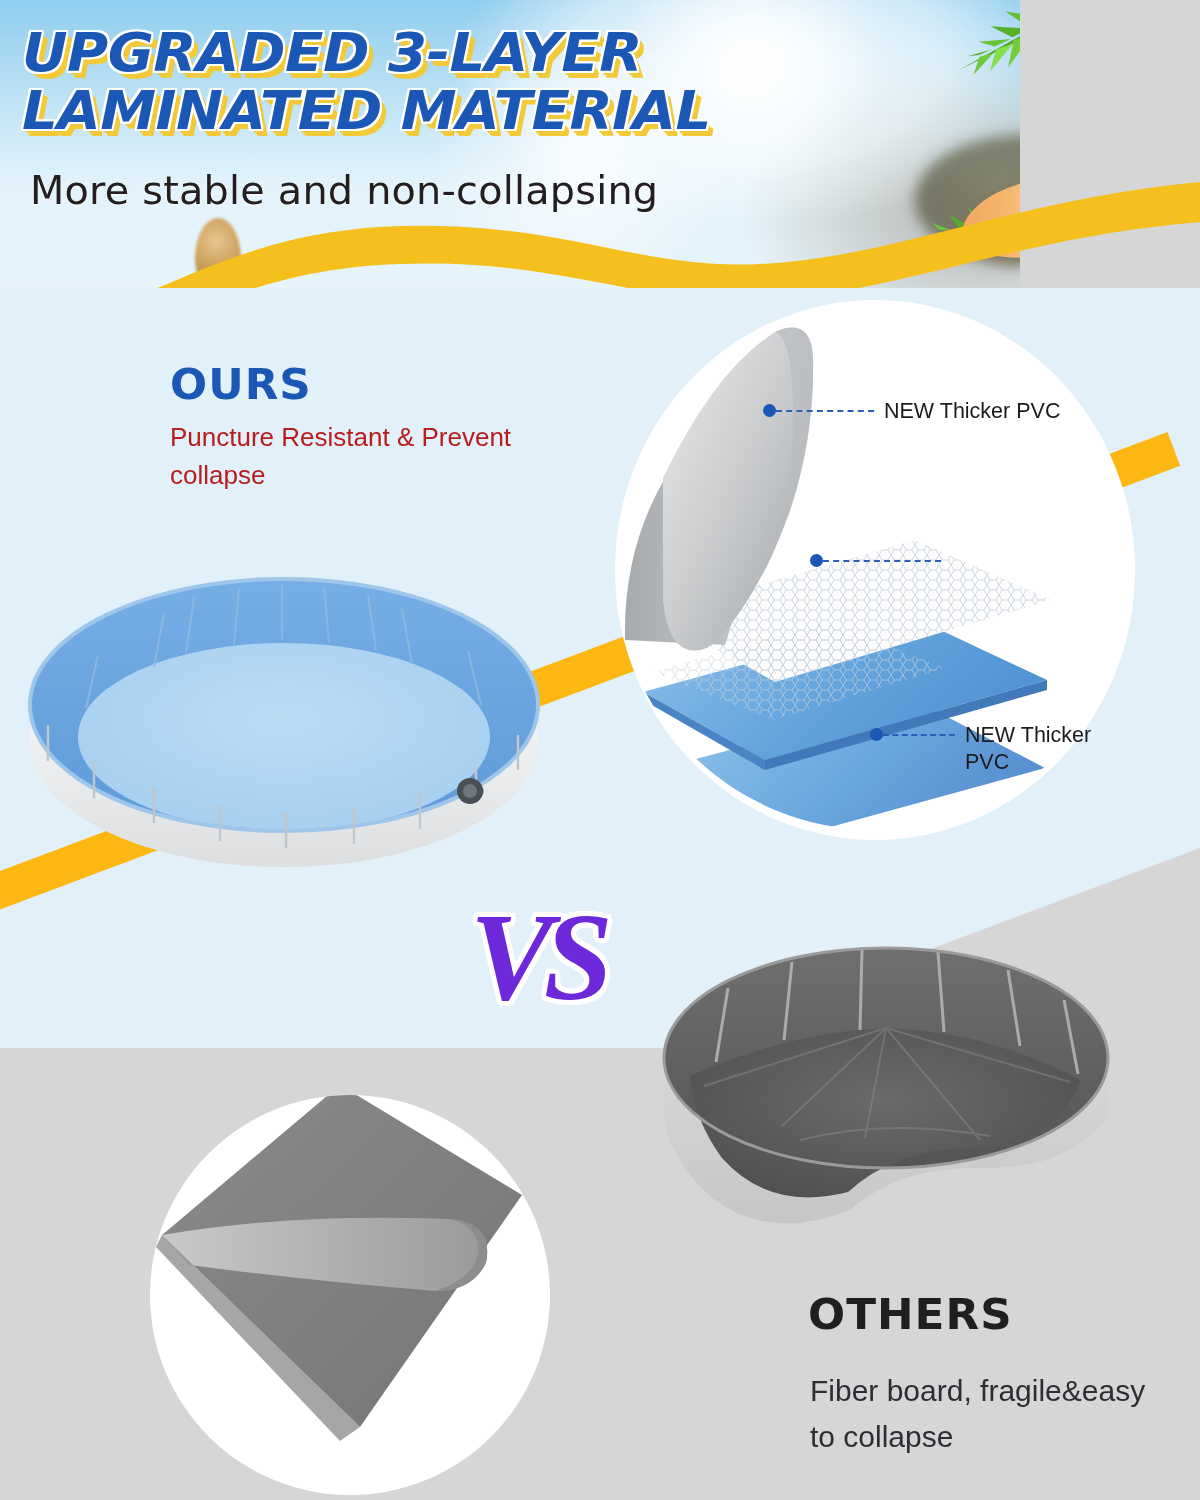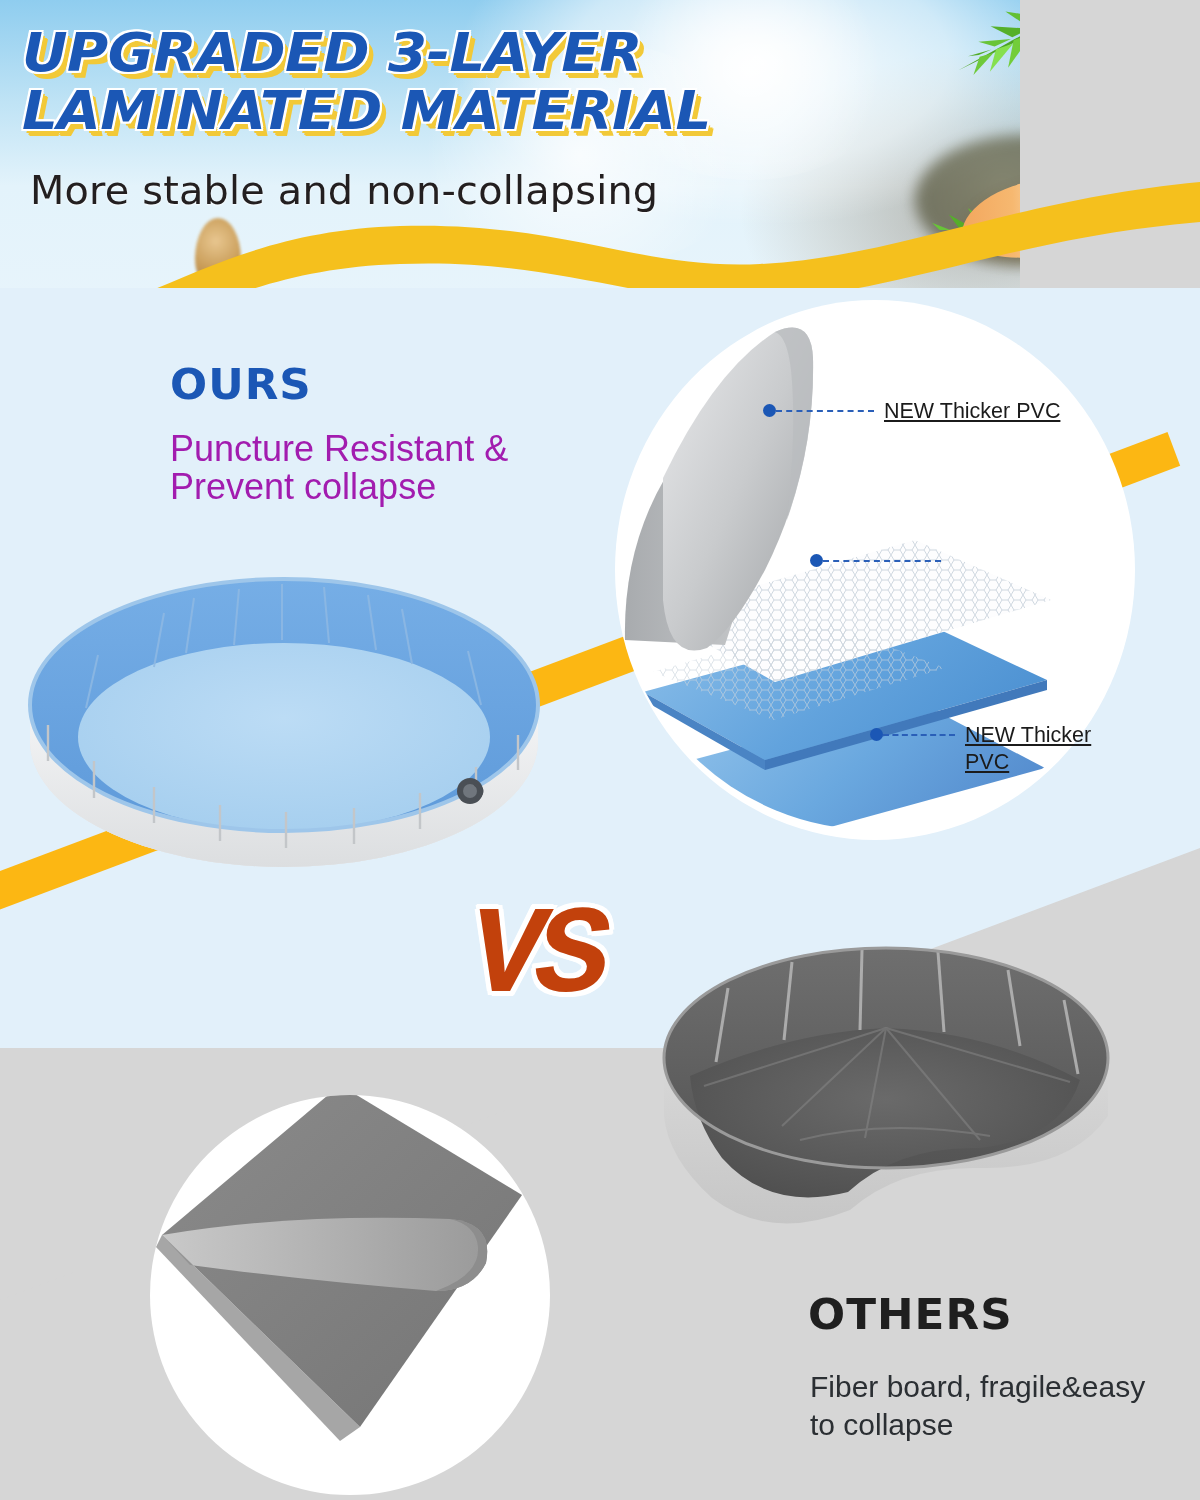--- a/index.html
+++ b/index.html
@@ -70,50 +70,50 @@
   .ours-bg{position:absolute;left:0;top:288px;width:1200px;height:760px;background:#e2f0fa;
     clip-path:polygon(0 0,1200px 0,1200px 560px,0 1010px);}
   .gray-bg{position:absolute;left:0;top:288px;width:1200px;height:1212px;background:#d6d6d6;
     clip-path:polygon(0 1012px,1200px 562px,1200px 1212px,0 1212px);}
   .diag-band{position:absolute;left:-40px;top:886px;width:1290px;height:36px;background:#fcb713;
     transform:rotate(-20.6deg);transform-origin:left top;}
 
   .ours-title{position:absolute;left:170px;top:360px;
     font-family:"DejaVu Sans", sans-serif;font-weight:bold;font-size:42px;letter-spacing:1px;
     color:#1b57b5;text-transform:uppercase;transform:scaleX(1.04);transform-origin:left center;}
-  .ours-desc{position:absolute;left:170px;top:430px;width:360px;
-    font-size:36px;line-height:38px;color:#a21caf;}
+  .ours-desc{position:absolute;left:170px;top:418px;width:360px;
+    font-size:26px;line-height:38px;color:#b91c1c;}
 
   
   .pool-wrap{position:absolute;left:24px;top:565px;width:520px;height:330px;}
 
   
   .circ{position:absolute;left:615px;top:300px;width:520px;height:540px;border-radius:50%;
     background:#fff;box-shadow:0 0 0 0 rgba(0,0,0,0);overflow:hidden;}
   .layers{position:absolute;left:615px;top:300px;width:520px;height:540px;}
 
   .callout{position:absolute;display:flex;align-items:flex-start;}
   .c-dot{width:13px;height:13px;border-radius:50%;background:#1b57b5;flex:none;margin-top:6px;}
   .c-line{height:0;border-top:2px dashed #2a5fb8;flex:none;margin-top:12px;}
-  .c-txt{font-size:21.5px;line-height:27px;color:#1b1b1b;margin-left:10px;white-space:pre-line;text-decoration:underline;}
+  .c-txt{font-size:21.5px;line-height:27px;color:#1b1b1b;margin-left:10px;white-space:pre-line;}
 
   
   .gray-circ{position:absolute;left:150px;top:1095px;width:400px;height:400px;border-radius:50%;
     background:#fff;overflow:hidden;}
   .others-pool{position:absolute;left:650px;top:940px;width:470px;height:300px;}
   .others-title{position:absolute;left:808px;top:1290px;
     font-family:"DejaVu Sans", sans-serif;font-weight:bold;font-size:42px;letter-spacing:1px;
     color:#1f1f1f;text-transform:uppercase;transform:scaleX(1.04);transform-origin:left center;}
   .others-desc{position:absolute;left:810px;top:1368px;width:340px;
-    font-size:30px;line-height:38px;color:#2b2f33;}
+    font-size:30px;line-height:46px;color:#2b2f33;}
 
   
   .vs{position:absolute;left:470px;top:888px;width:210px;height:140px;
-    font-family:Liberation Mono, monospace;font-weight:bold;font-style:italic;
-    font-size:124px;line-height:140px;color:#c2410c;letter-spacing:-9px;
+    font-family:Liberation Serif, serif;font-weight:bold;font-style:italic;
+    font-size:124px;line-height:140px;color:#6d28d9;letter-spacing:-9px;
     text-shadow:
       -4px -4px 0 #fff,4px -4px 0 #fff,-4px 4px 0 #fff,4px 4px 0 #fff,
       0 -5px 0 #fff,0 5px 0 #fff,-5px 0 0 #fff,5px 0 0 #fff,
       -3px -5px 0 #fff,3px 5px 0 #fff;}
 </style>
 </head>
 <body>
 
 <div id="stage">
 

